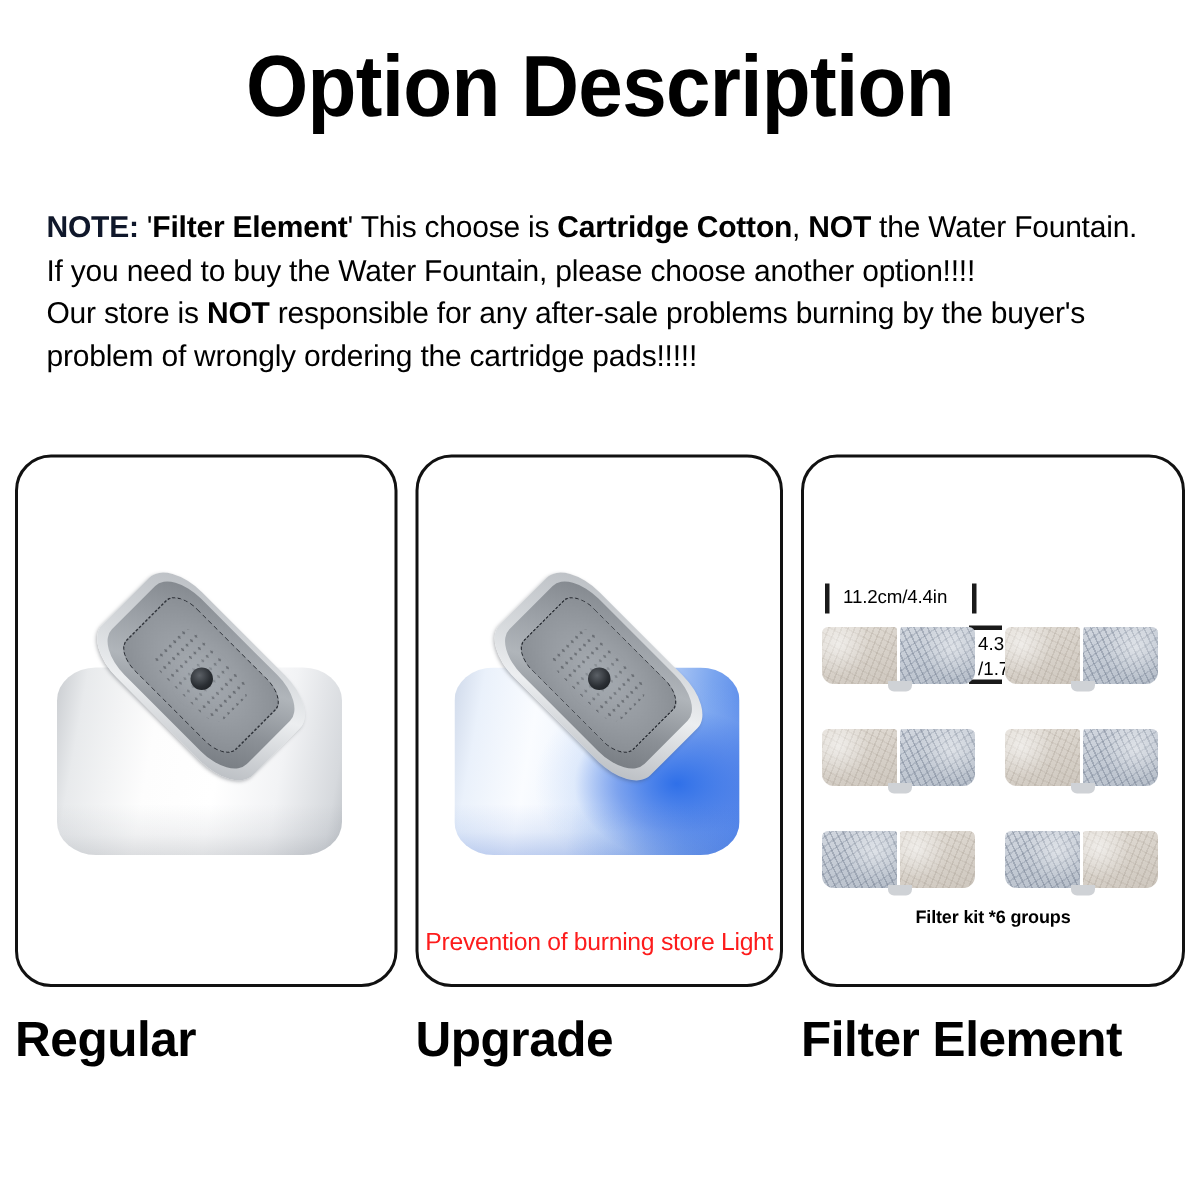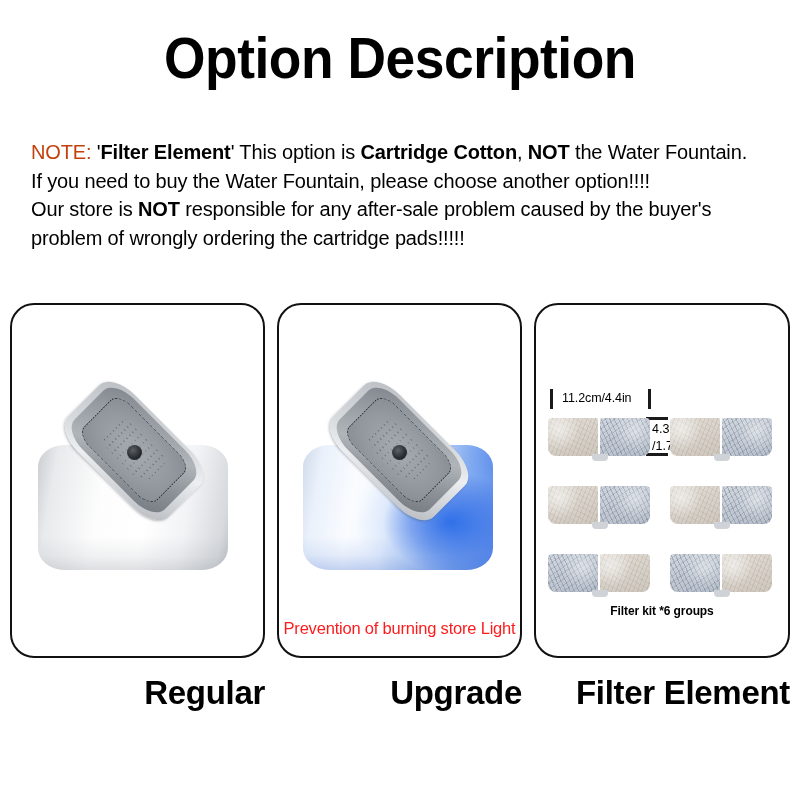--- a/index.html
+++ b/index.html
@@ -41,22 +41,22 @@
     width: 760px;
   }
   .note-line {
     font-size: 20px;
     line-height: 28.5px;
     white-space: nowrap;
     letter-spacing: -0.15px;
   }
   .note-line b { font-weight: bold; }
   .note-red {
-    color: #c2410c;
-    font-weight: normal;
+    color: #0f172a;
+    font-weight: bold;
   }
 
   
   .panels {
     position: absolute;
     top: 303px;
     left: 0;
     width: 800px;
     height: 357px;
   }
@@ -291,42 +291,42 @@
     height: 50px;
   }
   .opt-label {
     position: absolute;
     top: 0;
     font-family: "Liberation Sans Narrow", "Liberation Sans", sans-serif;
     font-weight: bold;
     font-size: 33px;
     line-height: 40px;
     letter-spacing: -0.3px;
-    text-align: right;
+    text-align: left;
     white-space: nowrap;
   }
   #label-regular { left: 10px;  width: 255px; }
   #label-upgrade { left: 277px; width: 245px; }
   #label-filter  { left: 534px; width: 256px; }
 </style>
 </head>
 <body>
 
 <div class="page-title">Option Description</div>
 
 <div class="note-block">
 
   <div class="note-line">
-    <span class="note-red">NOTE:</span><span>&nbsp;</span><span>'</span><b>Filter Element</b><span>'</span><span> This option is </span><b>Cartridge Cotton</b><span>, </span><b>NOT</b><span> the Water Fountain.</span>
+    <span class="note-red">NOTE:</span><span>&nbsp;</span><span>'</span><b>Filter Element</b><span>'</span><span> This choose is </span><b>Cartridge Cotton</b><span>, </span><b>NOT</b><span> the Water Fountain.</span>
   </div>
 
   <div class="note-line">If you need to buy the Water Fountain, please choose another option!!!!</div>
 
   <div class="note-line">
-    <span>Our store is </span><b>NOT</b><span> responsible for any after-sale problem caused by the buyer's</span>
+    <span>Our store is </span><b>NOT</b><span> responsible for any after-sale problems burning by the buyer's</span>
   </div>
 
   <div class="note-line">problem of wrongly ordering the cartridge pads!!!!!</div>
 </div>
 
 <div class="panels">
 
   <div class="panel" id="panel-regular">
     <div class="device" id="device-regular">
       <div class="dev-body white"></div>

